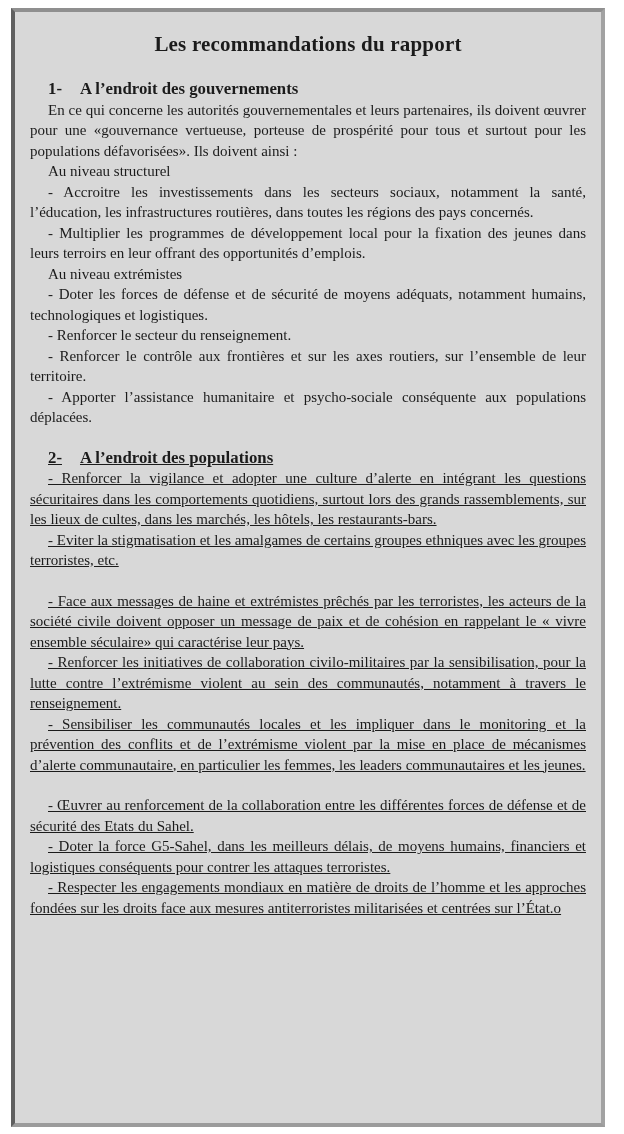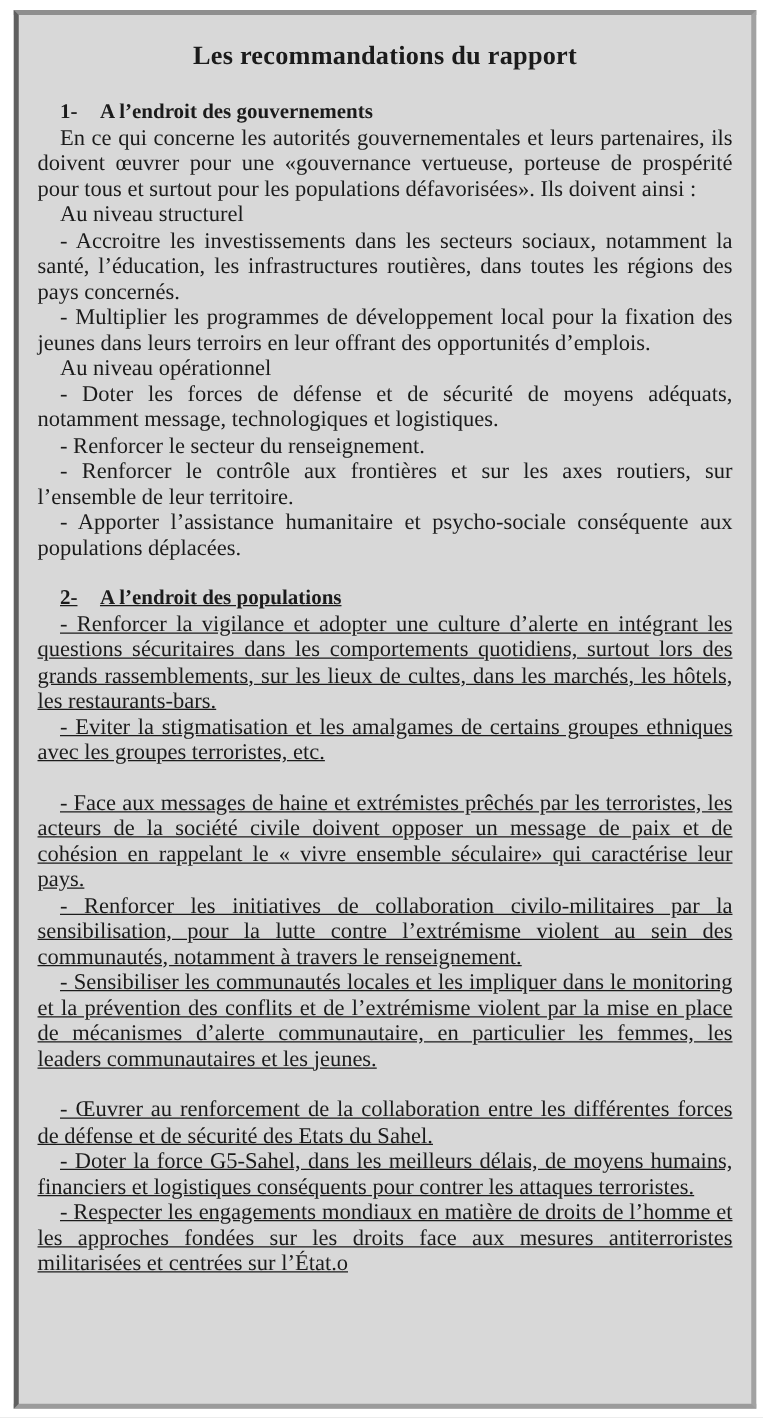--- a/index.html
+++ b/index.html
@@ -49,41 +49,41 @@
     line-height: 20.5px;
     margin: 0;
     text-indent: 18px;
     text-align: justify;
   }
   .sec-num.wide {
     margin-right: 18px;
   }
   .para {
     margin: 0;
-    font-size: 18px;
+    font-size: 15px;
     line-height: 20.5px;
     text-align: justify;
     text-indent: 18px;
   }
 </style>
 </head>
 <body>
 
 <div class="panel">
 
   <h1 class="doc-title">Les recommandations du rapport</h1>
 
   <section class="sec">
     <p class="sec-heading"><span class="sec-num wide">1-</span><span>A l’endroit des gouvernements</span></p>
     <p class="para">En ce qui concerne les autorités gouvernementales et leurs partenaires, ils doivent œuvrer pour une «gouvernance vertueuse, porteuse de prospérité pour tous et surtout pour les populations défavorisées». Ils doivent ainsi :</p>
     <p class="para">Au niveau structurel</p>
     <p class="para">- Accroitre les investissements dans les secteurs sociaux, notamment la santé, l’éducation, les infrastructures routières, dans toutes les régions des pays concernés.</p>
     <p class="para">- Multiplier les programmes de développement local pour la fixation des jeunes dans leurs terroirs en leur offrant des opportunités d’emplois.</p>
-    <p class="para">Au niveau opérationnel</p>
-    <p class="para">- Doter les forces de défense et de sécurité de moyens adéquats, notamment message, technologiques et logistiques.</p>
+    <p class="para">Au niveau extrémistes</p>
+    <p class="para">- Doter les forces de défense et de sécurité de moyens adéquats, notamment humains, technologiques et logistiques.</p>
     <p class="para">- Renforcer le secteur du renseignement.</p>
     <p class="para">- Renforcer le contrôle aux frontières et sur les axes routiers, sur l’ensemble de leur territoire.</p>
     <p class="para">- Apporter l’assistance humanitaire et psycho-sociale conséquente aux populations déplacées.</p>
   </section>
 
   <section class="sec">
     <p class="sec-heading"><span class="sec-num wide">2-</span><span>A l’endroit des populations</span></p>
     <p class="para">- Renforcer la vigilance et adopter une culture d’alerte en intégrant  les questions sécuritaires  dans  les comportements quotidiens, surtout lors des grands rassemblements, sur les lieux de cultes, dans les marchés, les hôtels, les restaurants-bars.</p>
     <p class="para">- Eviter la stigmatisation et les amalgames de certains groupes ethniques avec les groupes terroristes, etc.</p>
   </section>

